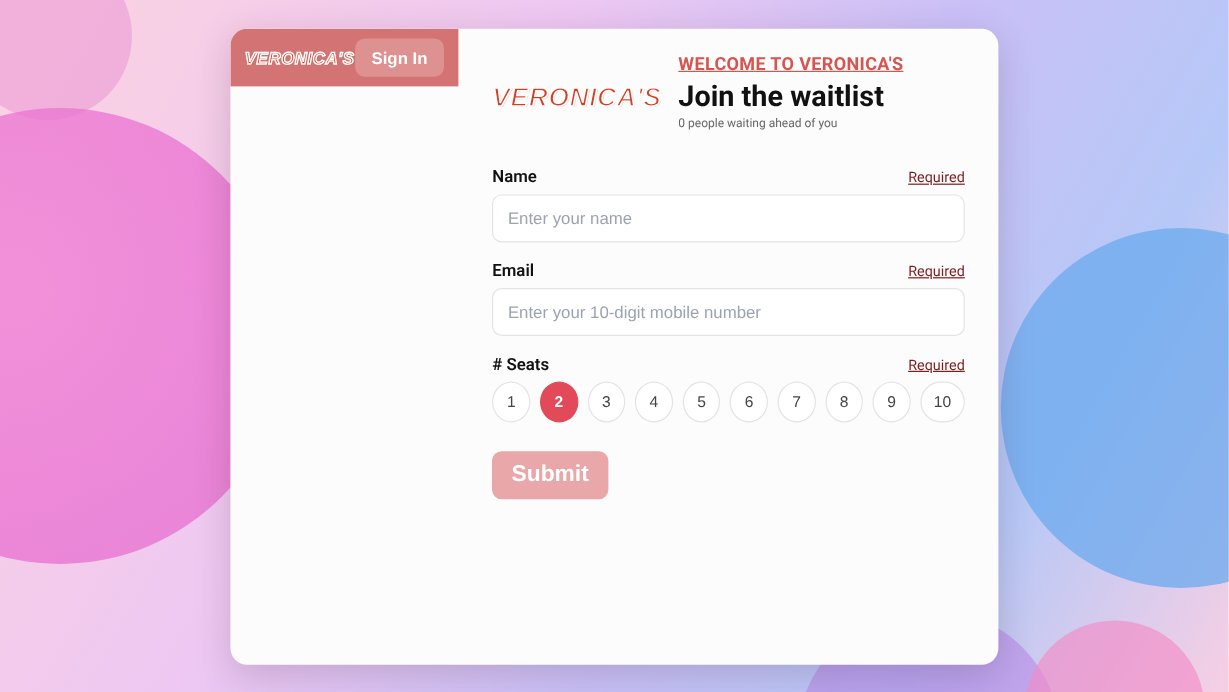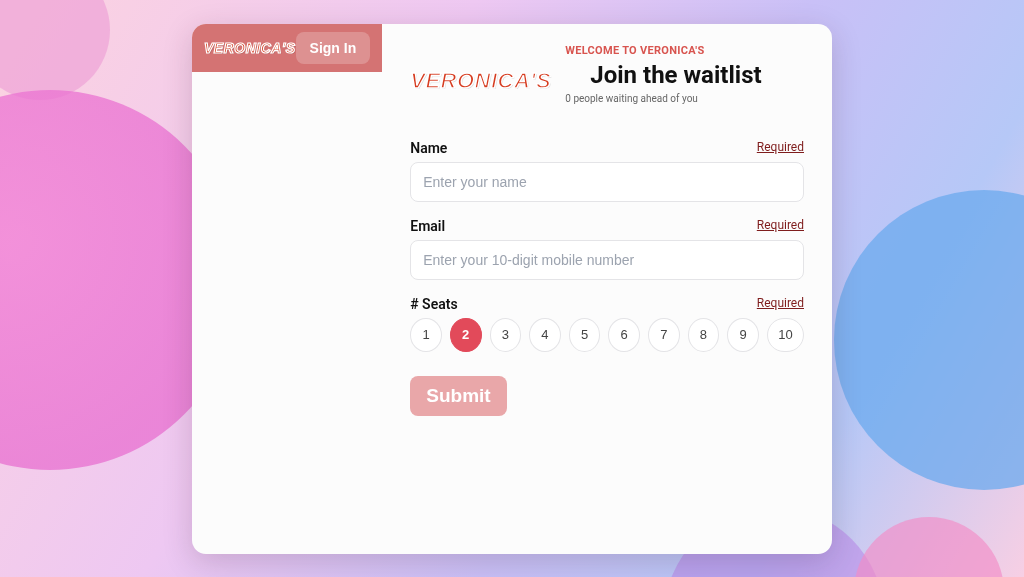--- a/index.html
+++ b/index.html
@@ -55,25 +55,25 @@
     border: none;
     border-radius: 8px;
     padding: 8px 14px;
     font-size: 14px;
     font-weight: 600;
     cursor: pointer;
   }
   .body { padding: 20px 28px 18px; flex: 1; overflow: hidden; }
   .hero { display: flex; align-items: flex-start; gap: 14px; margin-bottom: 22px; }
   .logo-col { display: flex; align-items: center; height: 74px; }
-  .kicker { font-size: 11px; font-weight: 700; letter-spacing: .3px; color: #d8544f; margin-bottom: 4px; }
-  .title { font-size: 24px; font-weight: 700; color: #111; margin-bottom: 4px; margin-left: 25px; }
+  .kicker { font-size: 15px; font-weight: 700; letter-spacing: .3px; color: #d8544f; margin-bottom: 4px; text-decoration: underline; }
+  .title { font-size: 24px; font-weight: 700; color: #111; margin-bottom: 4px; }
   .subtitle { font-size: 10px; color: #666; }
   .field { margin-bottom: 16px; }
-  .label-row { display: flex; justify-content: space-between; align-items: flex-start; margin-bottom: 6px; }
+  .label-row { display: flex; justify-content: space-between; align-items: center; margin-bottom: 6px; }
   .label { font-size: 14px; font-weight: 600; color: #111; }
   .req { font-size: 12px; color: #7f1d1d; text-decoration: underline; }
   .input {
     width: 100%;
     height: 40px;
     border: 1px solid #e4e4e7;
     border-radius: 8px;
     background: #fff;
     padding: 16px 12px;
     font-size: 14px;

